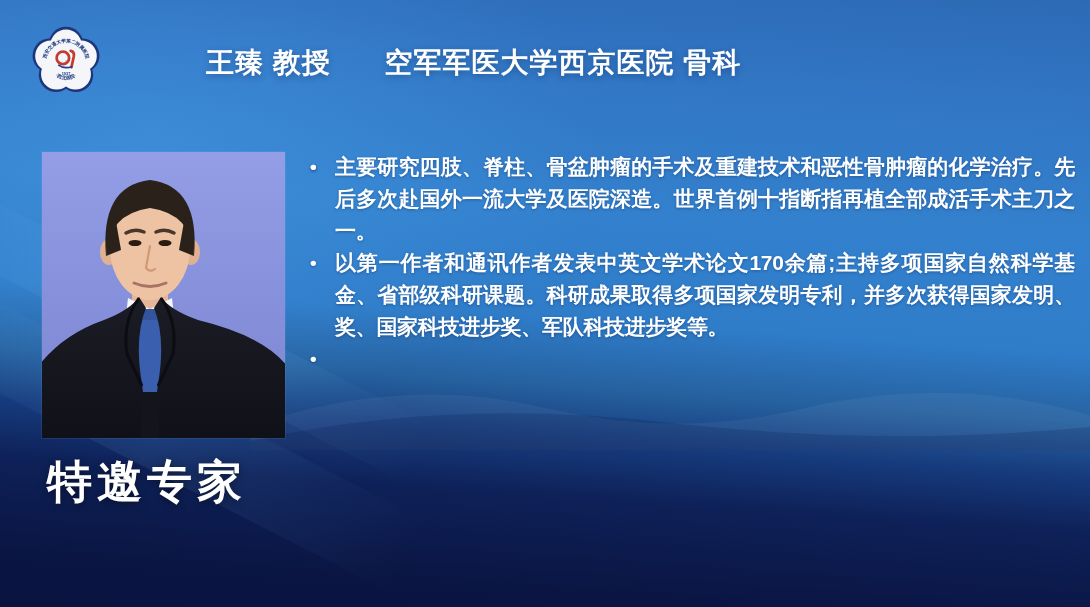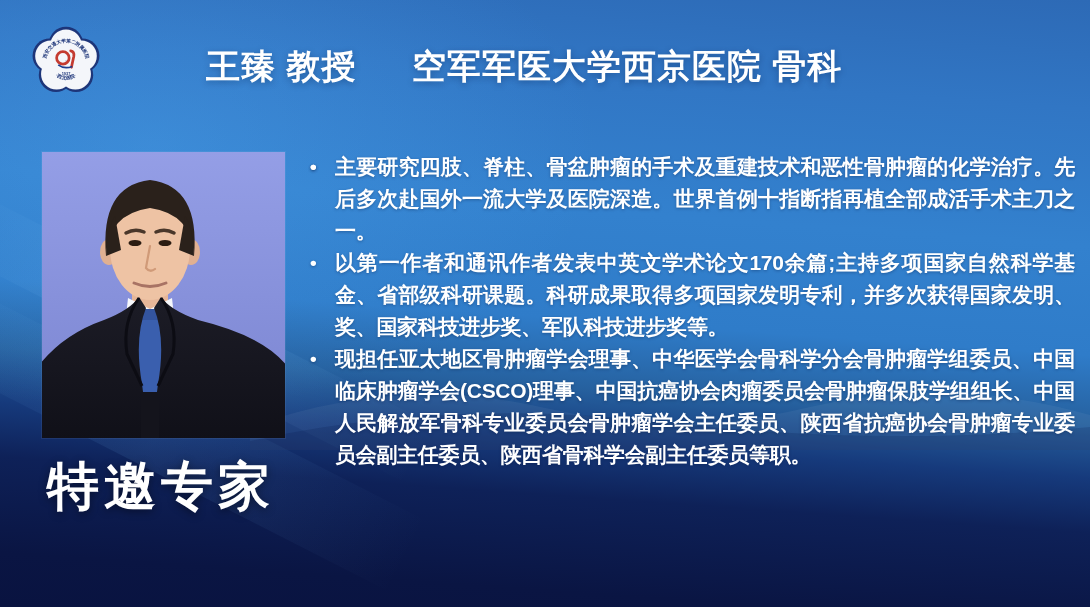--- a/index.html
+++ b/index.html
@@ -22,35 +22,35 @@
     background:linear-gradient(90deg,rgba(140,205,255,0) 0%,rgba(140,205,255,0.13) 45%,rgba(140,205,255,0) 100%);}
   .streak.s2{left:-120px;top:390px;width:560px;height:80px;transform:rotate(27deg);
     background:linear-gradient(90deg,rgba(140,205,255,0) 0%,rgba(120,190,250,0.10) 50%,rgba(140,205,255,0) 100%);}
   .ridge{position:absolute;left:250px;top:355px;width:840px;height:95px;pointer-events:none;}
 
   .logo{position:absolute;left:27px;top:22px;width:78px;height:78px;}
   .logo svg{width:100%;height:100%;display:block;}
 
   .title{
     position:absolute;left:206px;top:44px;
-    font-size:34px;font-weight:bold;white-space:nowrap;
+    font-size:28px;font-weight:bold;white-space:nowrap;
     letter-spacing:1px;
     text-shadow:0 2px 6px rgba(0,25,70,0.35);
   }
   .title .aff{margin-left:45px;}
 
   .photo{
     position:absolute;left:42px;top:152px;width:243px;height:286px;
     box-shadow:0 0 0 1px rgba(255,255,255,0.06);
   }
   .photo svg{width:100%;height:100%;display:block;}
 
   .expert-label{
     position:absolute;left:47px;top:452px;
-    font-size:52px;font-weight:bold;letter-spacing:5px;
+    font-size:45px;font-weight:bold;letter-spacing:5px;
     text-shadow:0 2px 8px rgba(0,0,0,0.45);
   }
 
   .bullets{
     position:absolute;left:309px;top:151px;width:766px;
     margin:0;padding:0;list-style:none;
   }
   .bullets li{
     position:relative;
     padding-left:26px;
@@ -174,17 +174,16 @@
     <li>
       <span class="dot">•</span>
       <span>主要研究四肢、脊柱、骨盆肿瘤的手术及重建技术和恶性骨肿瘤的化学治疗。先后多次赴国外一流大学及医院深造。世界首例十指断指再植全部成活手术主刀之一。</span>
     </li>
     <li>
       <span class="dot">•</span>
       <span>以第一作者和通讯作者发表中英文学术论文170余篇;主持多项国家自然科学基金、省部级科研课题。科研成果取得多项国家发明专利，并多次获得国家发明、奖、国家科技进步奖、军队科技进步奖等。</span>
     </li>
     <li>
       <span class="dot">•</span>
-      <span>现担任亚太地区骨肿瘤学会理事、中华医学会骨科学分会骨肿瘤学组委员、中国临床肿瘤学会(CSCO)理事、中国抗癌协会肉瘤委员会骨肿瘤保肢学组组长、中国人民解放军骨科专业委员会骨肿瘤学会主任委员、陕西省抗癌协会骨肿瘤专业委员会副主任委员、陕西省骨科学会副主任委员等职。</span>
     </li>
   </ul>
 
 </div>
 
 </body></html>

